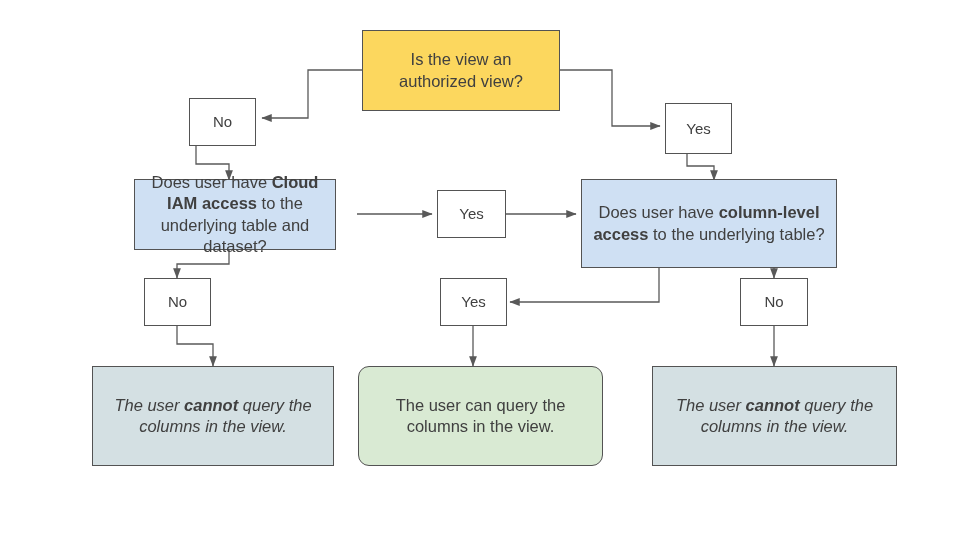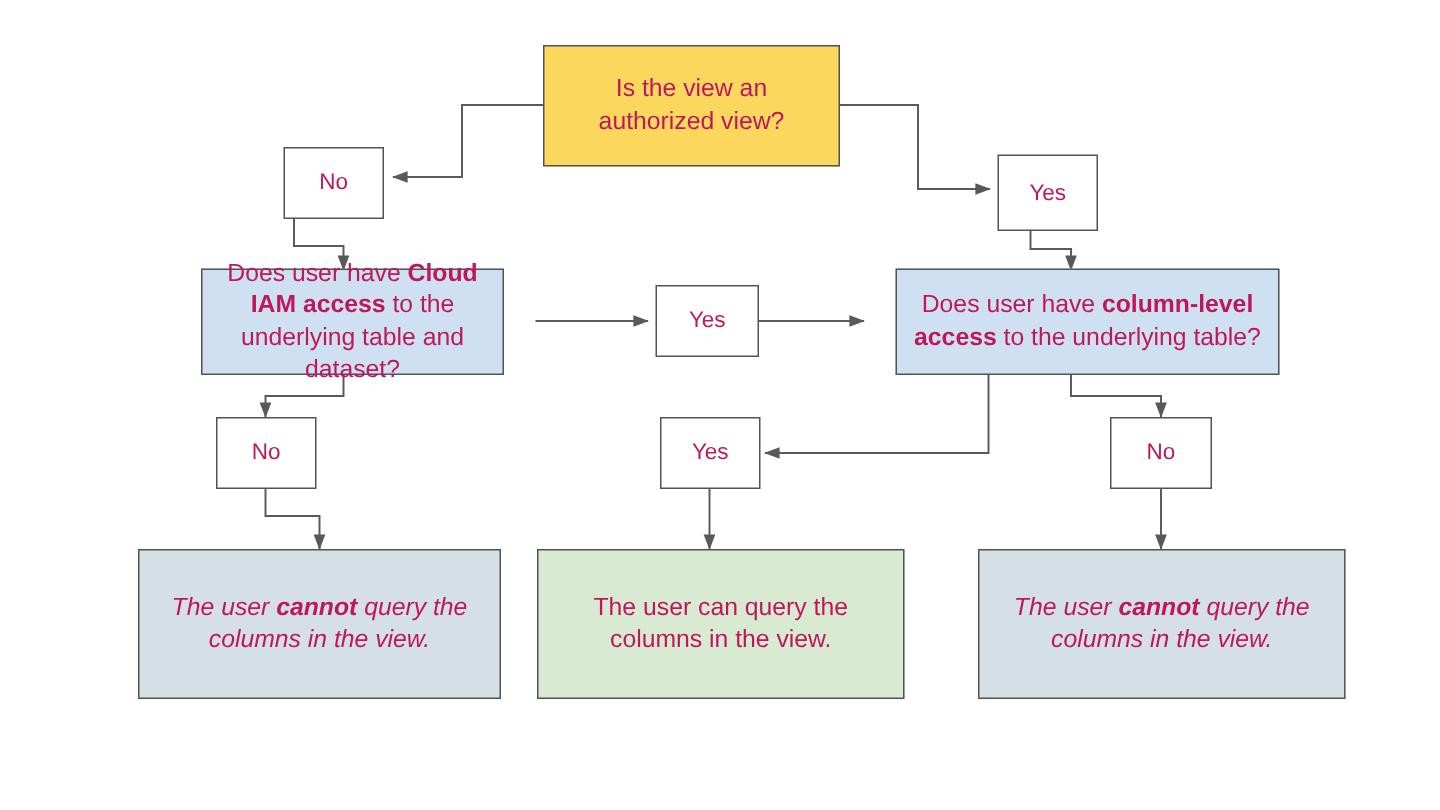--- a/index.html
+++ b/index.html
@@ -28,21 +28,21 @@
     pointer-events: none;
   }
   .node {
     position: absolute;
     box-sizing: border-box;
     border: 1px solid #535353;
     display: flex;
     align-items: center;
     justify-content: center;
     text-align: center;
-    color: #be185d;
+    color: #404040;
     line-height: 1.28;
   }
   .node-text {
     display: block;
     padding: 0 8px;
     white-space: pre-line;
   }
   .decision-start {
     background: #FCD75E;
     font-size: 16.5px;
@@ -119,41 +119,41 @@
   </div>
 
   <div class="node decision" style="left:115px; top:179px; width:202px; height:71px;margin-left:19px;">
     <span class="node-text"><span>Does user have </span><b>Cloud IAM access</b><span> to the underlying table and dataset?</span></span>
   </div>
 
   <div class="node label-box" style="left:437px; top:190px; width:69px; height:48px;">
     <span class="node-text">Yes</span>
   </div>
 
-  <div class="node decision" style="left:597px; top:179px; width:256px; height:71px;align-items:center;">
+  <div class="node decision" style="left:581px; top:179px; width:256px; height:89px;align-items:center;">
     <span class="node-text"><span>Does user have </span><b>column-level access</b><span> to the underlying table?</span></span>
   </div>
 
   <div class="node label-box" style="left:144px; top:278px; width:67px; height:48px;">
     <span class="node-text">No</span>
   </div>
 
   <div class="node label-box" style="left:440px; top:278px; width:67px; height:48px;">
     <span class="node-text">Yes</span>
   </div>
 
   <div class="node label-box" style="left:740px; top:278px; width:68px; height:48px;">
     <span class="node-text">No</span>
   </div>
 
   <div class="node outcome-deny" style="left:92px; top:366px; width:242px; height:100px;">
     <span class="node-text"><span>The user </span><b>cannot</b><span> query the columns in the view.</span></span>
   </div>
 
-  <div class="node outcome-allow" style="left:358px; top:366px; width:245px; height:100px;">
+  <div class="node outcome-allow" style="left:358px; top:366px; width:245px; height:100px;border-radius:11px;">
     <span class="node-text"><span>The user can query the columns in the view.</span></span>
   </div>
 
   <div class="node outcome-deny" style="left:652px; top:366px; width:245px; height:100px;">
     <span class="node-text"><span>The user </span><b>cannot</b><span> query the columns in the view.</span></span>
   </div>
 
 </div>
 
 </body></html>

